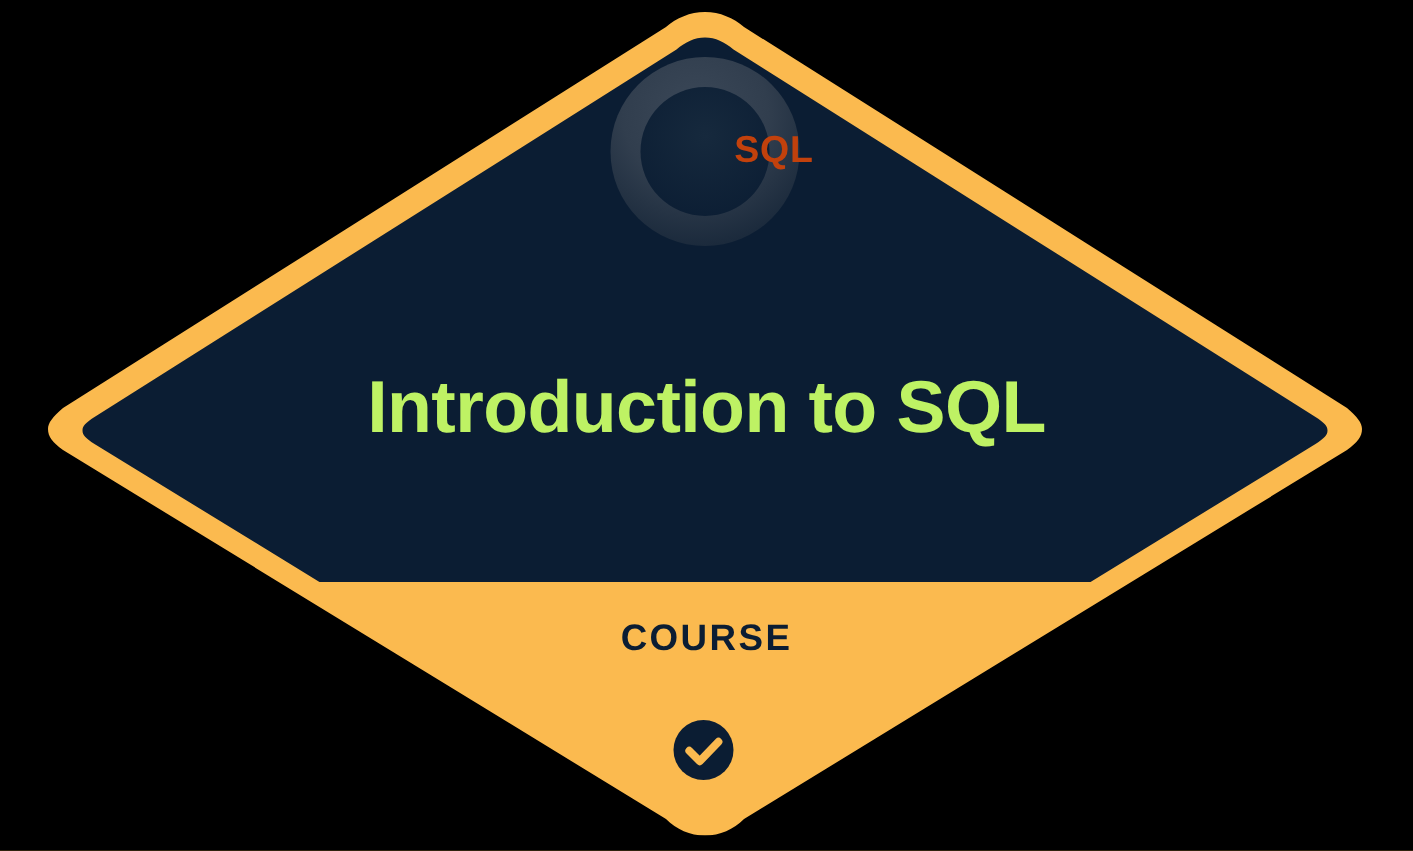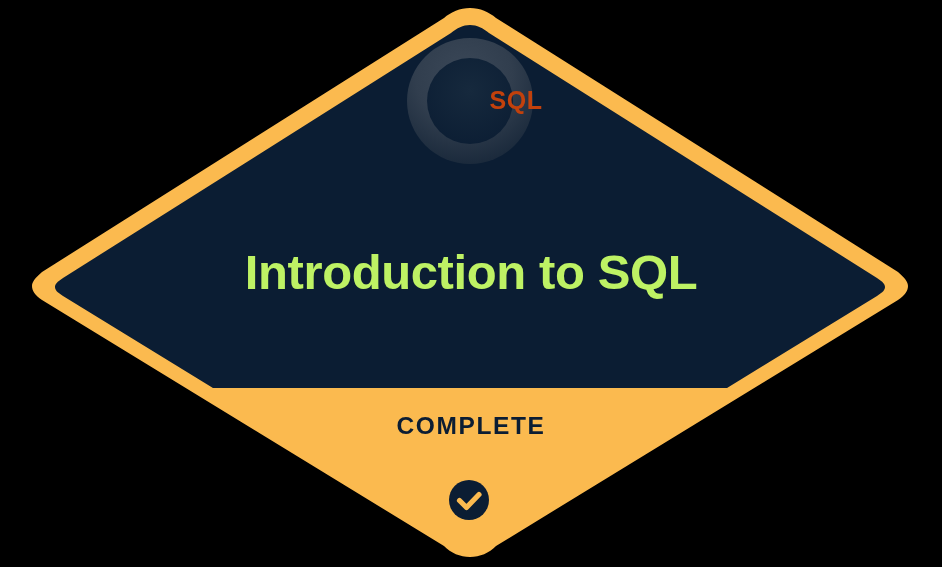--- a/index.html
+++ b/index.html
@@ -138,16 +138,16 @@
         <path d="M 459.5 500.5 L 466.5 507.5 L 479 494.5" fill="none" stroke="#fbba4f" stroke-width="5.2" stroke-linecap="round" stroke-linejoin="round"></path>
       </g>
     </g>
   </svg>
 
   <div class="overlay" id="sql-badge-label">SQL</div>
 
   <div class="overlay" id="course-title">Introduction to SQL</div>
 
   <div class="overlay" id="status-text">
-    <span class="status-line">COMPLETE</span>
+    <span class="status-line">COURSE</span>
   </div>
 
 </div>
 
 </body></html>

